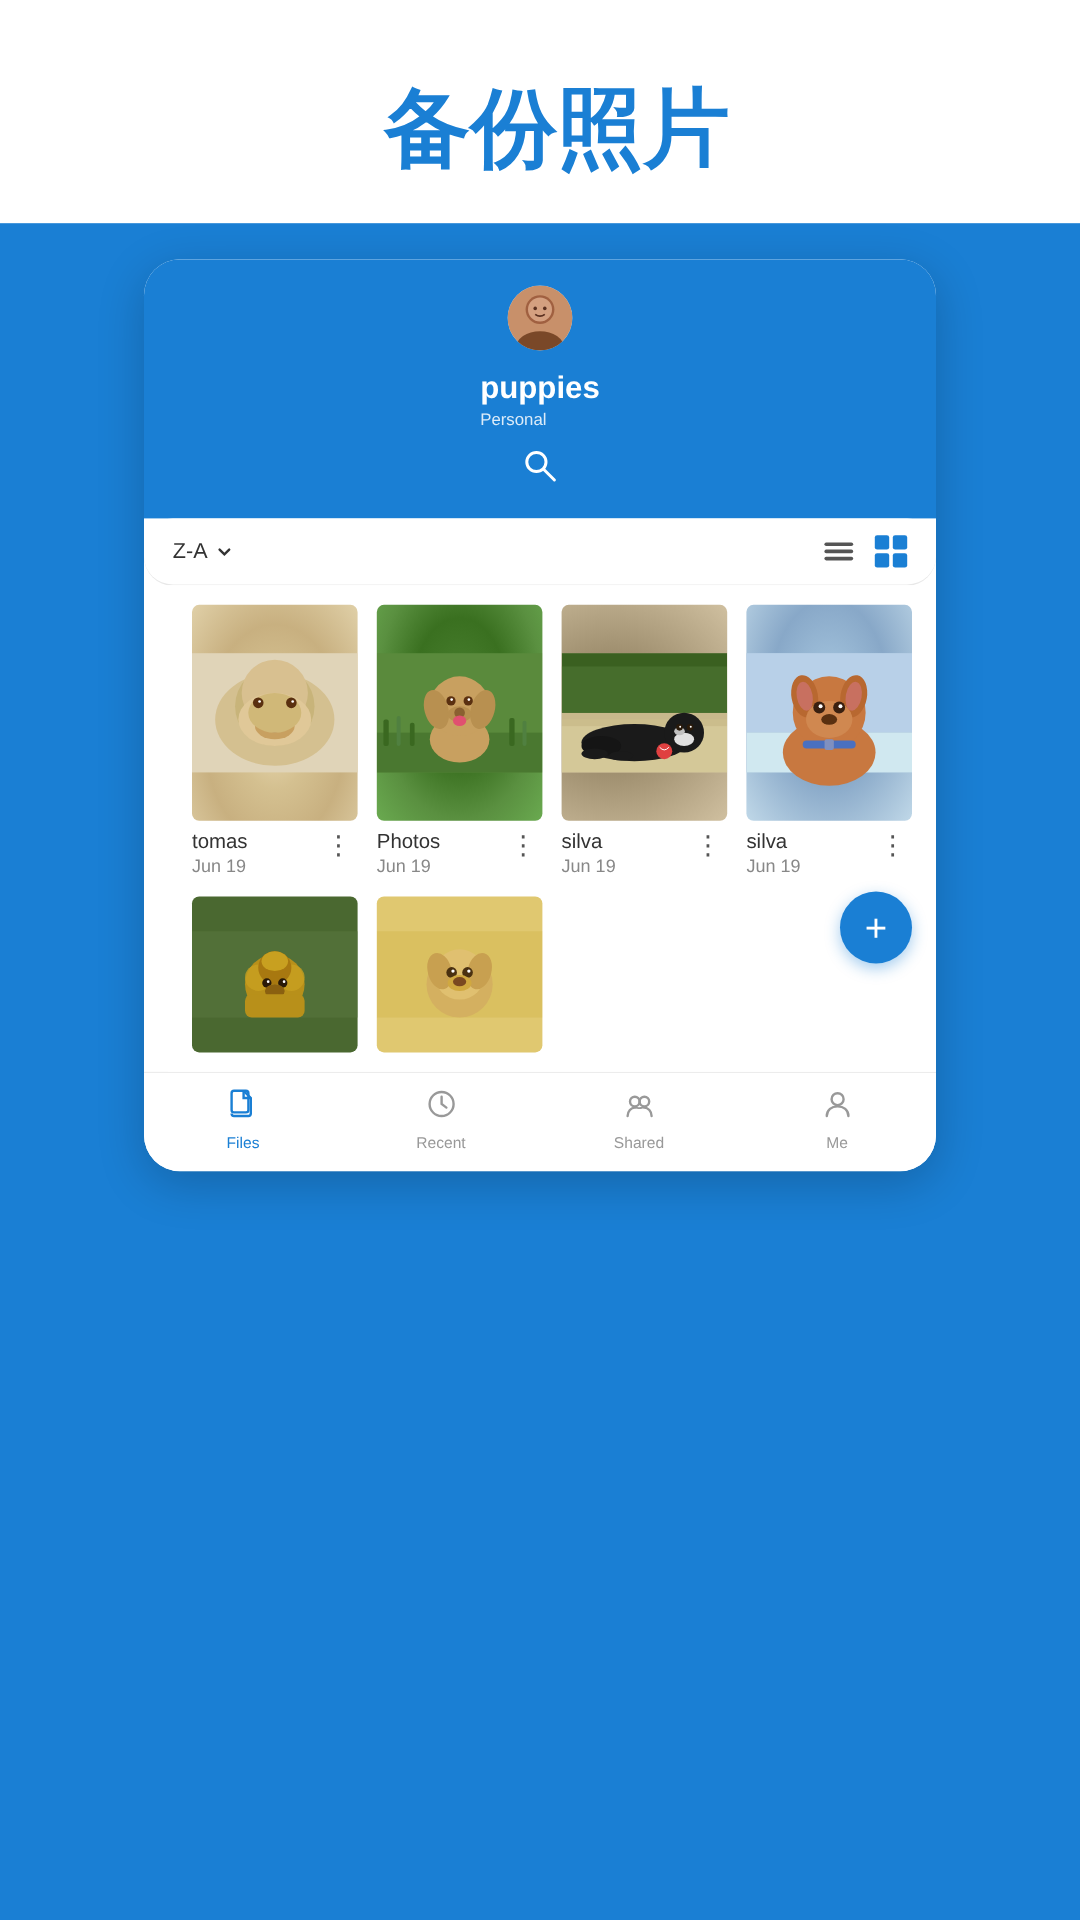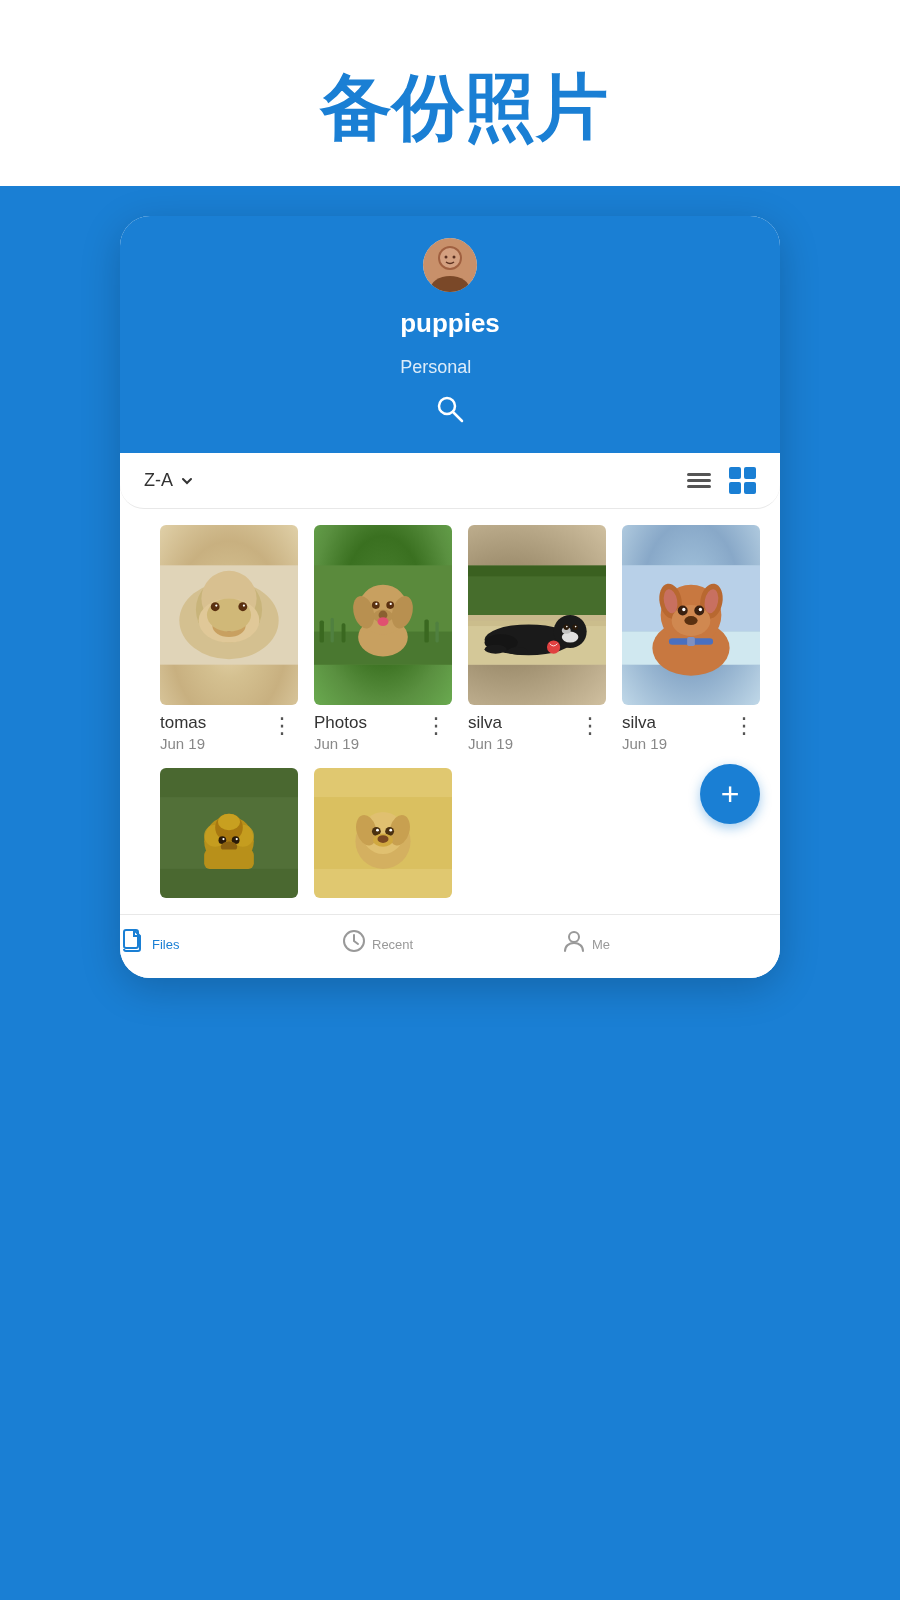--- a/index.html
+++ b/index.html
@@ -52,22 +52,22 @@
     }
 
     .header-title {
       color: white;
       font-size: 26px;
       font-weight: 600;
     }
 
     .header-subtitle {
       color: rgba(255,255,255,0.85);
-      font-size: 18px;
-      margin-top: 18px;
+      font-size: 14px;
+      margin-top: 2px;
     }
 
     .search-icon-btn {
       color: white;
       font-size: 28px;
       cursor: pointer;
     }
 
     
     .sort-bar {
@@ -215,21 +215,21 @@
       background: white;
       border-top: 1px solid #e8e8e8;
       display: flex;
       justify-content: space-around;
       align-items: center;
       padding: 12px 0 16px;
     }
 
     .nav-item {
       display: flex;
-      flex-direction: row;
+      flex-direction: column;
       align-items: center;
       gap: 4px;
       cursor: pointer;
       flex: 1;
     }
 
     .nav-icon {
       font-size: 26px;
       color: #999;
     }
@@ -549,20 +549,32 @@
       <div class="nav-item">
         <div class="nav-icon">
           <svg width="28" height="28" viewBox="0 0 28 28" fill="none" xmlns="http://www.w3.org/2000/svg">
             <circle cx="14" cy="14" r="10" stroke="#999" stroke-width="2" fill="none"></circle>
             <path d="M14 8 L14 14 L18 17" stroke="#999" stroke-width="2" stroke-linecap="round"></path>
           </svg>
         </div>
         <span class="nav-label">Recent</span>
       </div>
 
+      <div class="nav-item">
+        <div class="nav-icon">
+          <svg width="28" height="28" viewBox="0 0 28 28" fill="none" xmlns="http://www.w3.org/2000/svg">
+            <circle cx="10" cy="12" r="4" stroke="#999" stroke-width="2" fill="none"></circle>
+            <circle cx="18" cy="12" r="4" stroke="#999" stroke-width="2" fill="none"></circle>
+            <path d="M4 24 C4 20 7 17 10 17" stroke="#999" stroke-width="2" fill="none" stroke-linecap="round"></path>
+            <path d="M18 17 C21 17 24 20 24 24" stroke="#999" stroke-width="2" fill="none" stroke-linecap="round"></path>
+            <path d="M10 17 C12 17 14 18 16 17 C18 17 18 17 18 17" stroke="#999" stroke-width="1.5" fill="none"></path>
+          </svg>
+        </div>
+        <span class="nav-label">Shared</span>
+      </div>
 
       <div class="nav-item">
         <div class="nav-icon">
           <svg width="28" height="28" viewBox="0 0 28 28" fill="none" xmlns="http://www.w3.org/2000/svg">
             <circle cx="14" cy="10" r="5" stroke="#999" stroke-width="2" fill="none"></circle>
             <path d="M5 24 C5 19 9 16 14 16 C19 16 23 19 23 24" stroke="#999" stroke-width="2" fill="none" stroke-linecap="round"></path>
           </svg>
         </div>
         <span class="nav-label">Me</span>
       </div>

